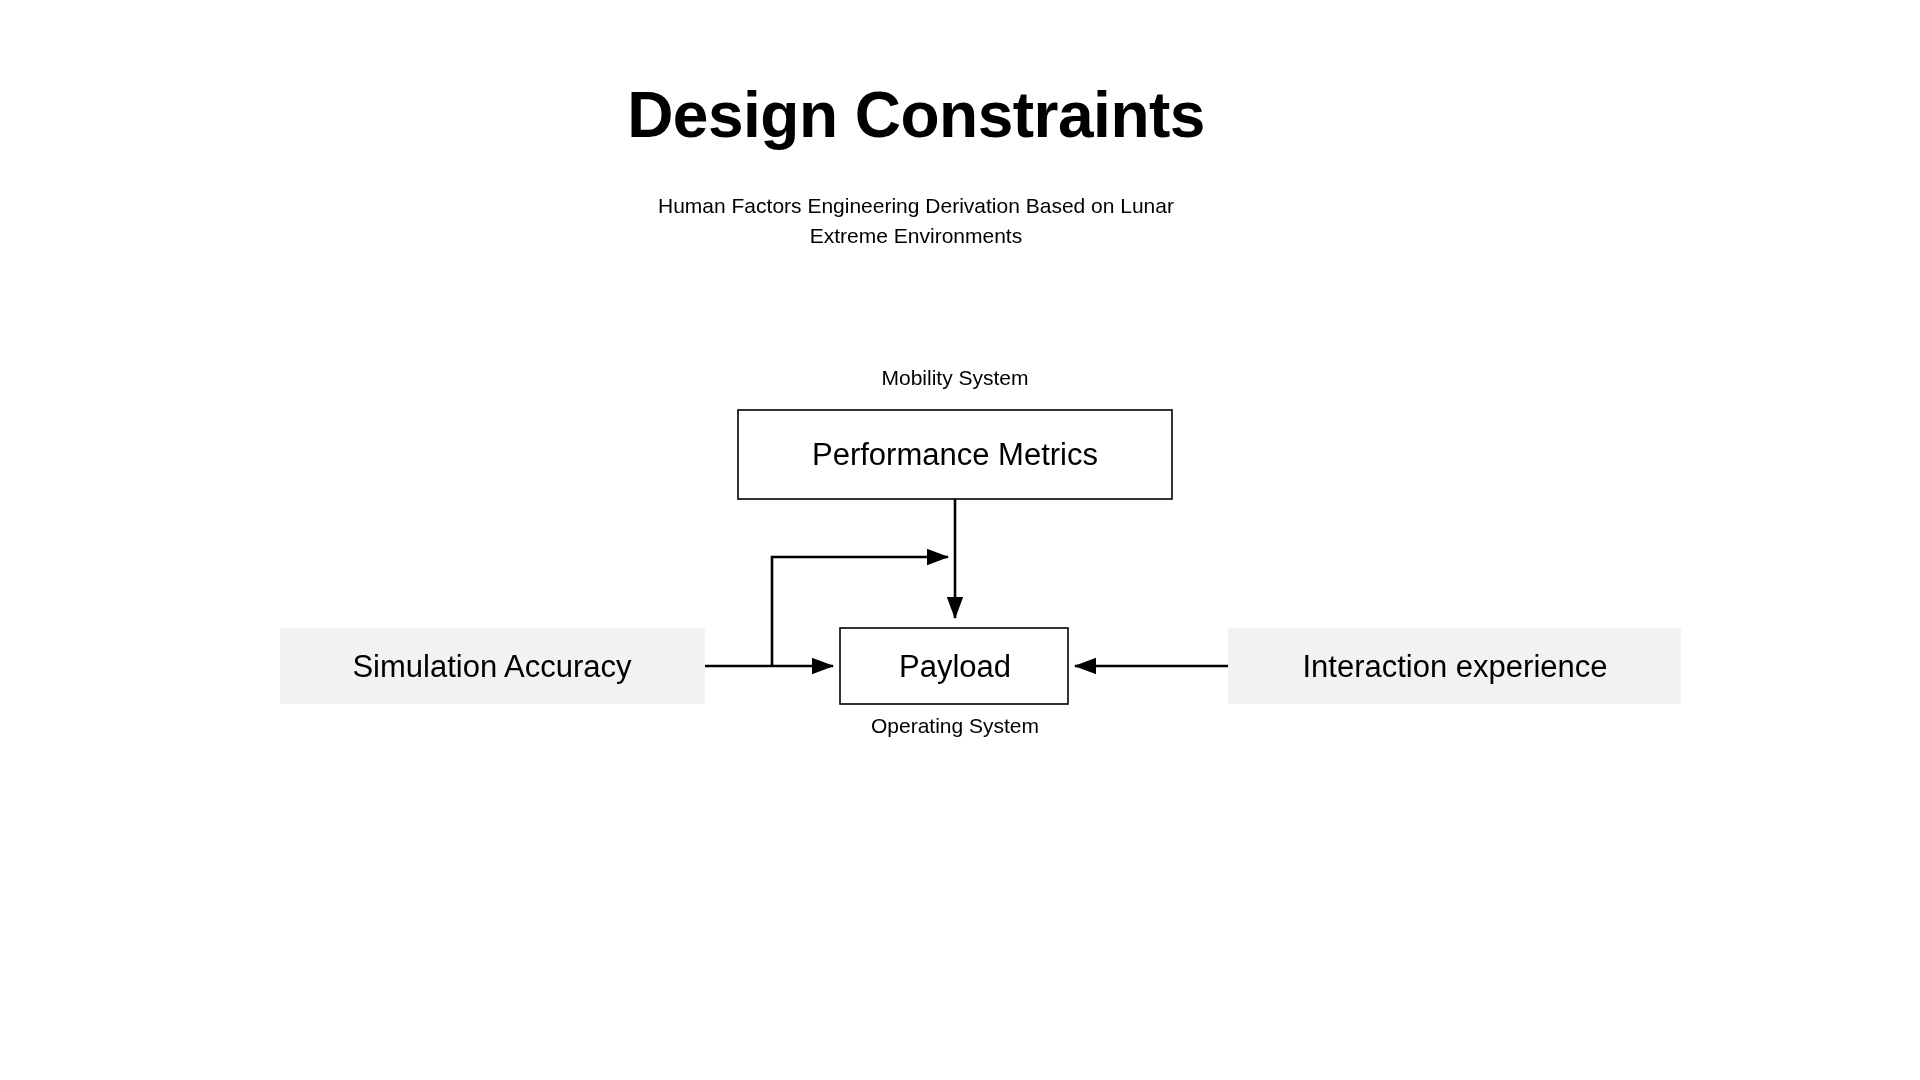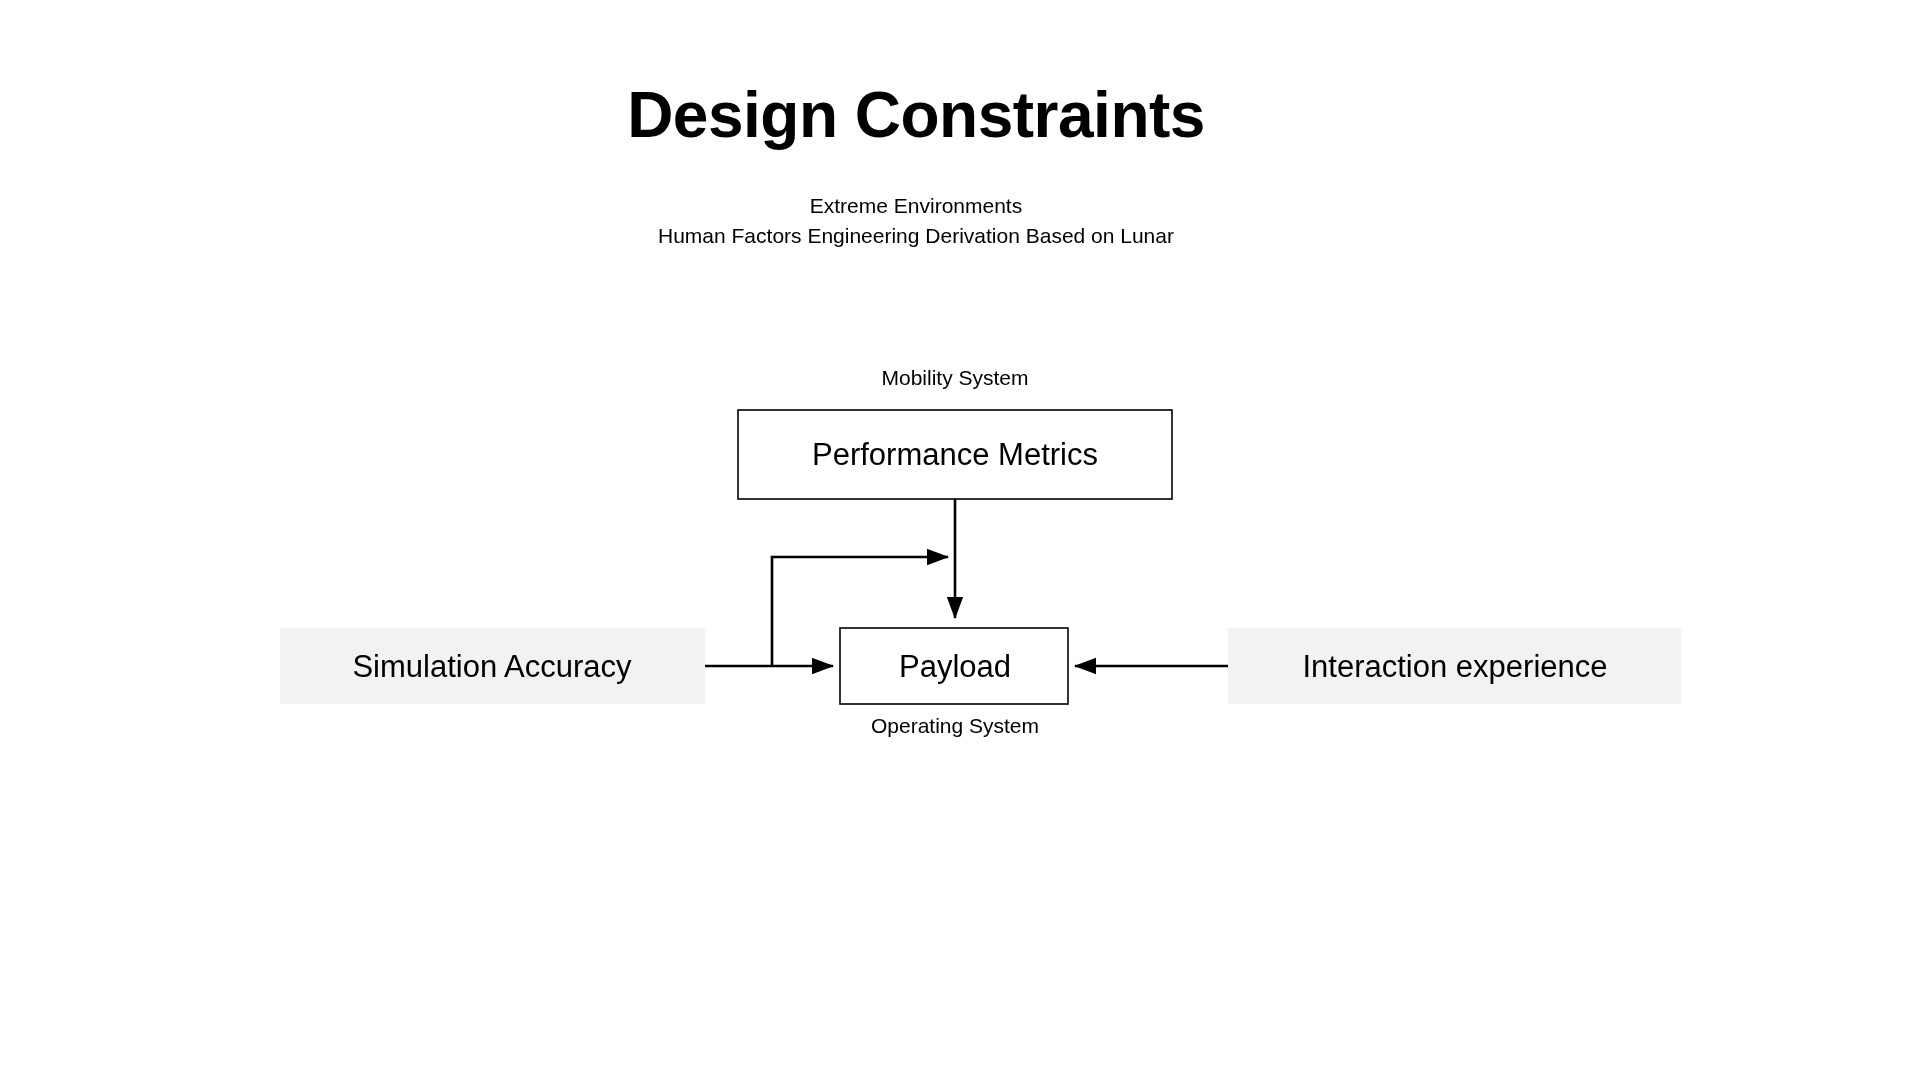--- a/index.html
+++ b/index.html
@@ -87,22 +87,22 @@
     stroke-width: 2.6;
     fill: none;
   }
 </style>
 </head>
 <body>
 
 <div id="header">
   <h1 id="page-title">Design Constraints</h1>
   <div id="page-subtitle">
+    <span class="sub-line">Human Factors Engineering Derivation Based on Lunar</span>
     <span class="sub-line">Extreme Environments</span>
-    <span class="sub-line">Human Factors Engineering Derivation Based on Lunar</span>
   </div>
 </div>
 
 <div id="diagram-wrap">
   <svg id="diagram-svg" width="1920" height="400" viewBox="0 0 1920 400" xmlns="http://www.w3.org/2000/svg">
     <defs>
       <marker id="arrowhead" markerWidth="9" markerHeight="9" refX="8.2" refY="3.2" orient="auto" markerUnits="strokeWidth">
         <path d="M0,0 L8.6,3.2 L0,6.4 Z" fill="#000000"></path>
       </marker>
     </defs>

